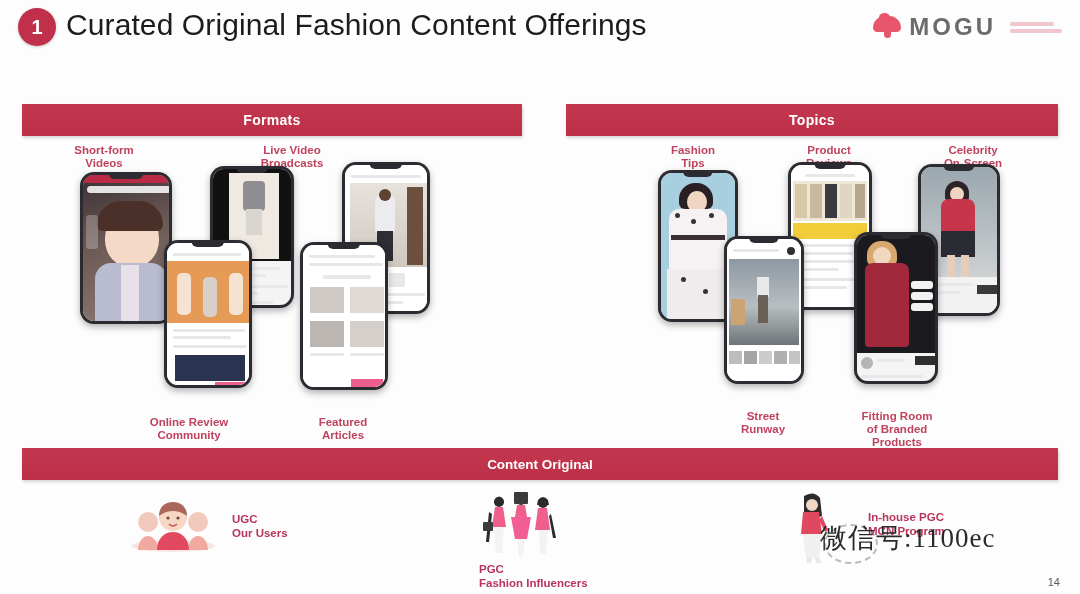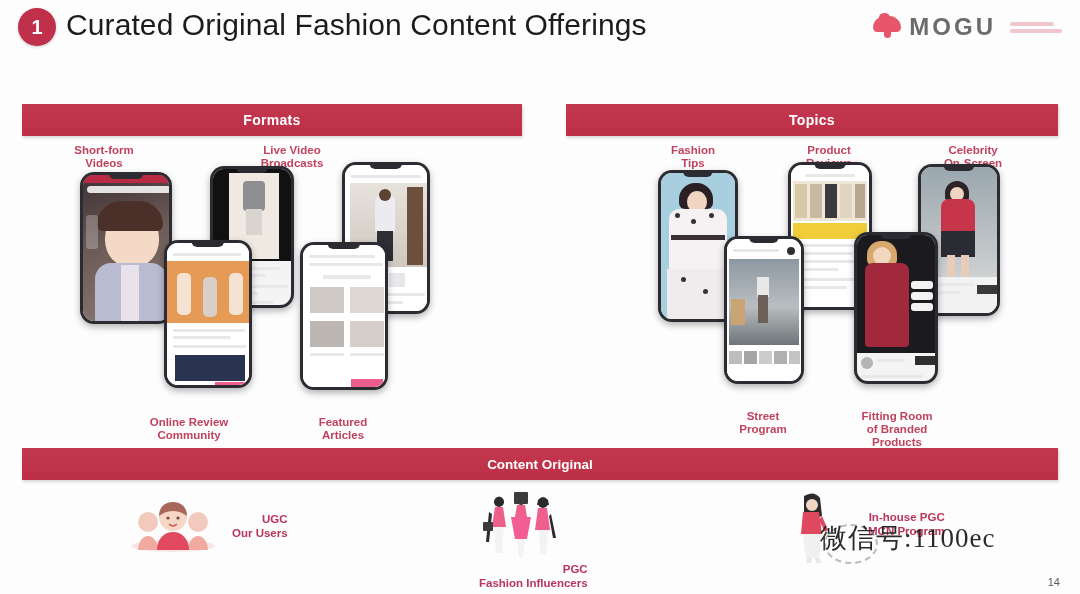--- a/index.html
+++ b/index.html
@@ -93,21 +93,21 @@
   .cq-banner {
     position:absolute; left:22px; top:448px; width:1036px; height:32px;
     background:linear-gradient(180deg,#c4384f 0%,#bc2f46 100%);
     color:#fff; font-size:13.5px; font-weight:bold;
     display:flex; align-items:center; justify-content:center;
     box-shadow:1px 2px 3px rgba(0,0,0,.16);
   }
   .qitem { position:absolute; display:flex; align-items:center; }
   .qlabel {
     font-size:11.5px; color:#b8345a; font-weight:600;
-    line-height:14px; text-align:right; white-space:pre-line;
+    line-height:14px; text-align:left; white-space:pre-line;
   }
   .qicon { position:relative; }
 
   .pagenum {
     position:absolute; right:20px; bottom:6px;
     font-size:11px; color:#5a5a5a;
   }
   .watermark {
     position:absolute; left:820px; top:520px;
     font-size:27px; color:#1e1e1e; letter-spacing:1px;
@@ -353,21 +353,21 @@
             <div class="bar" style="left:20px;top:124px;width:28px;height:3px;"></div>
             <div style="position:absolute;left:58px;top:121px;width:20px;height:9px;background:#2f2f2f;"></div>
             <div class="bar" style="left:4px;top:140px;width:62px;height:3px;"></div>
           </div>
         </div>
       </div>
     </div>
 
     <div class="botlabels" style="top:306px;">
       <div class="lbl" style="width:130px;margin-left:132px;">Street
-Program</div>
+Runway</div>
       <div class="lbl" style="width:130px;margin-left:4px;">Fitting Room
 of Branded
 Products</div>
     </div>
   </div>
 
   <div class="cq-banner">Content Original</div>
 
   <div class="qitem" style="left:130px; top:500px;">
     <span class="qicon" style="width:86px;height:52px;">

